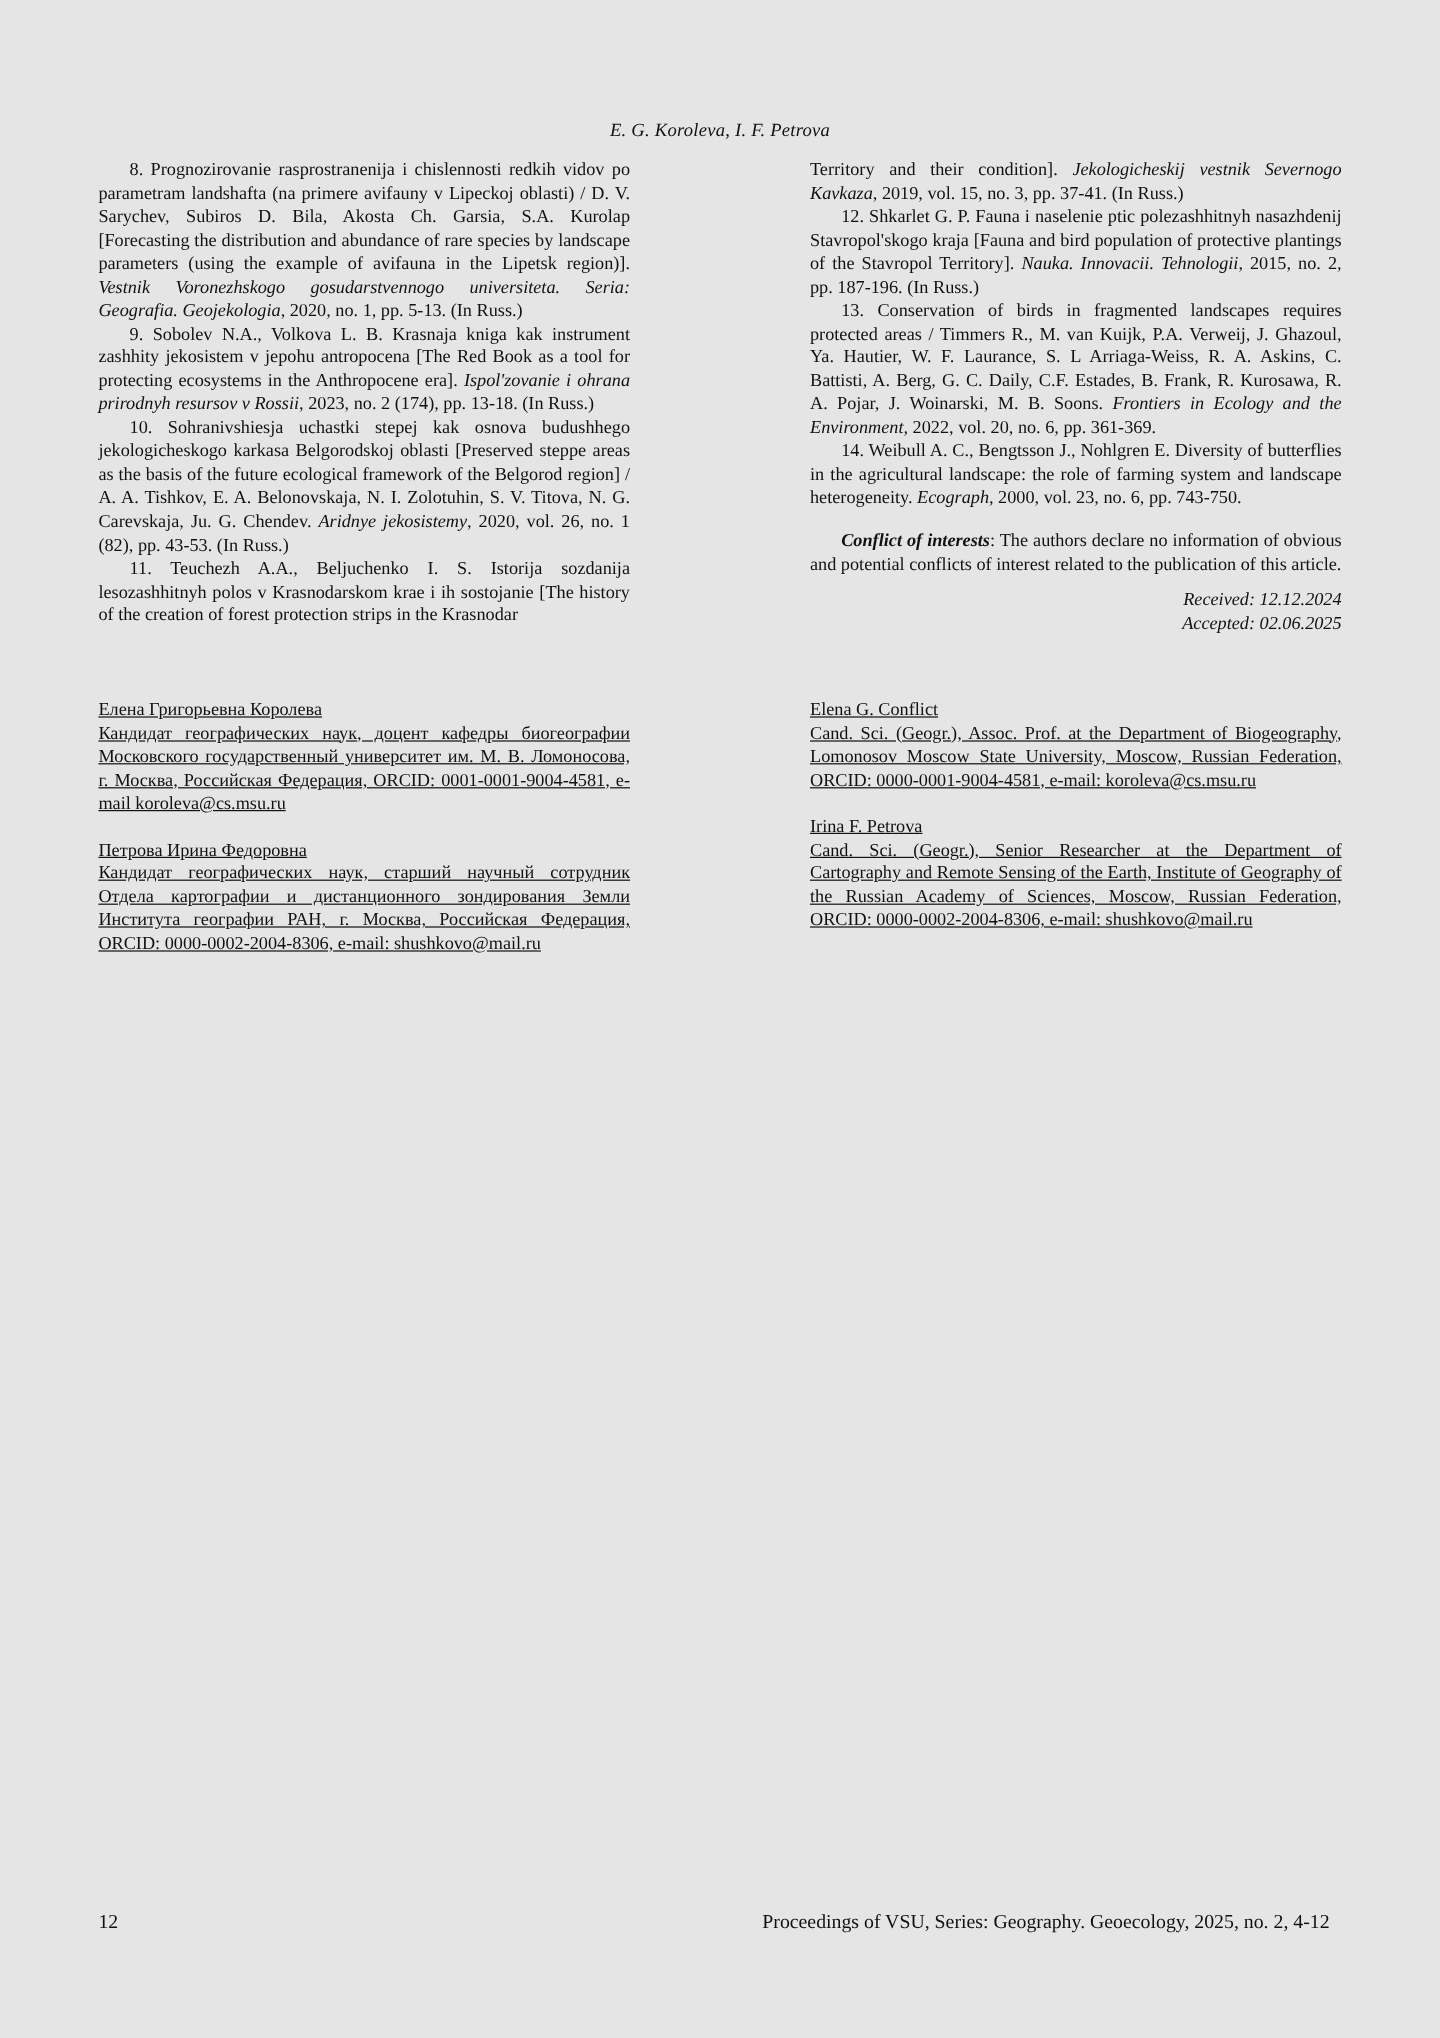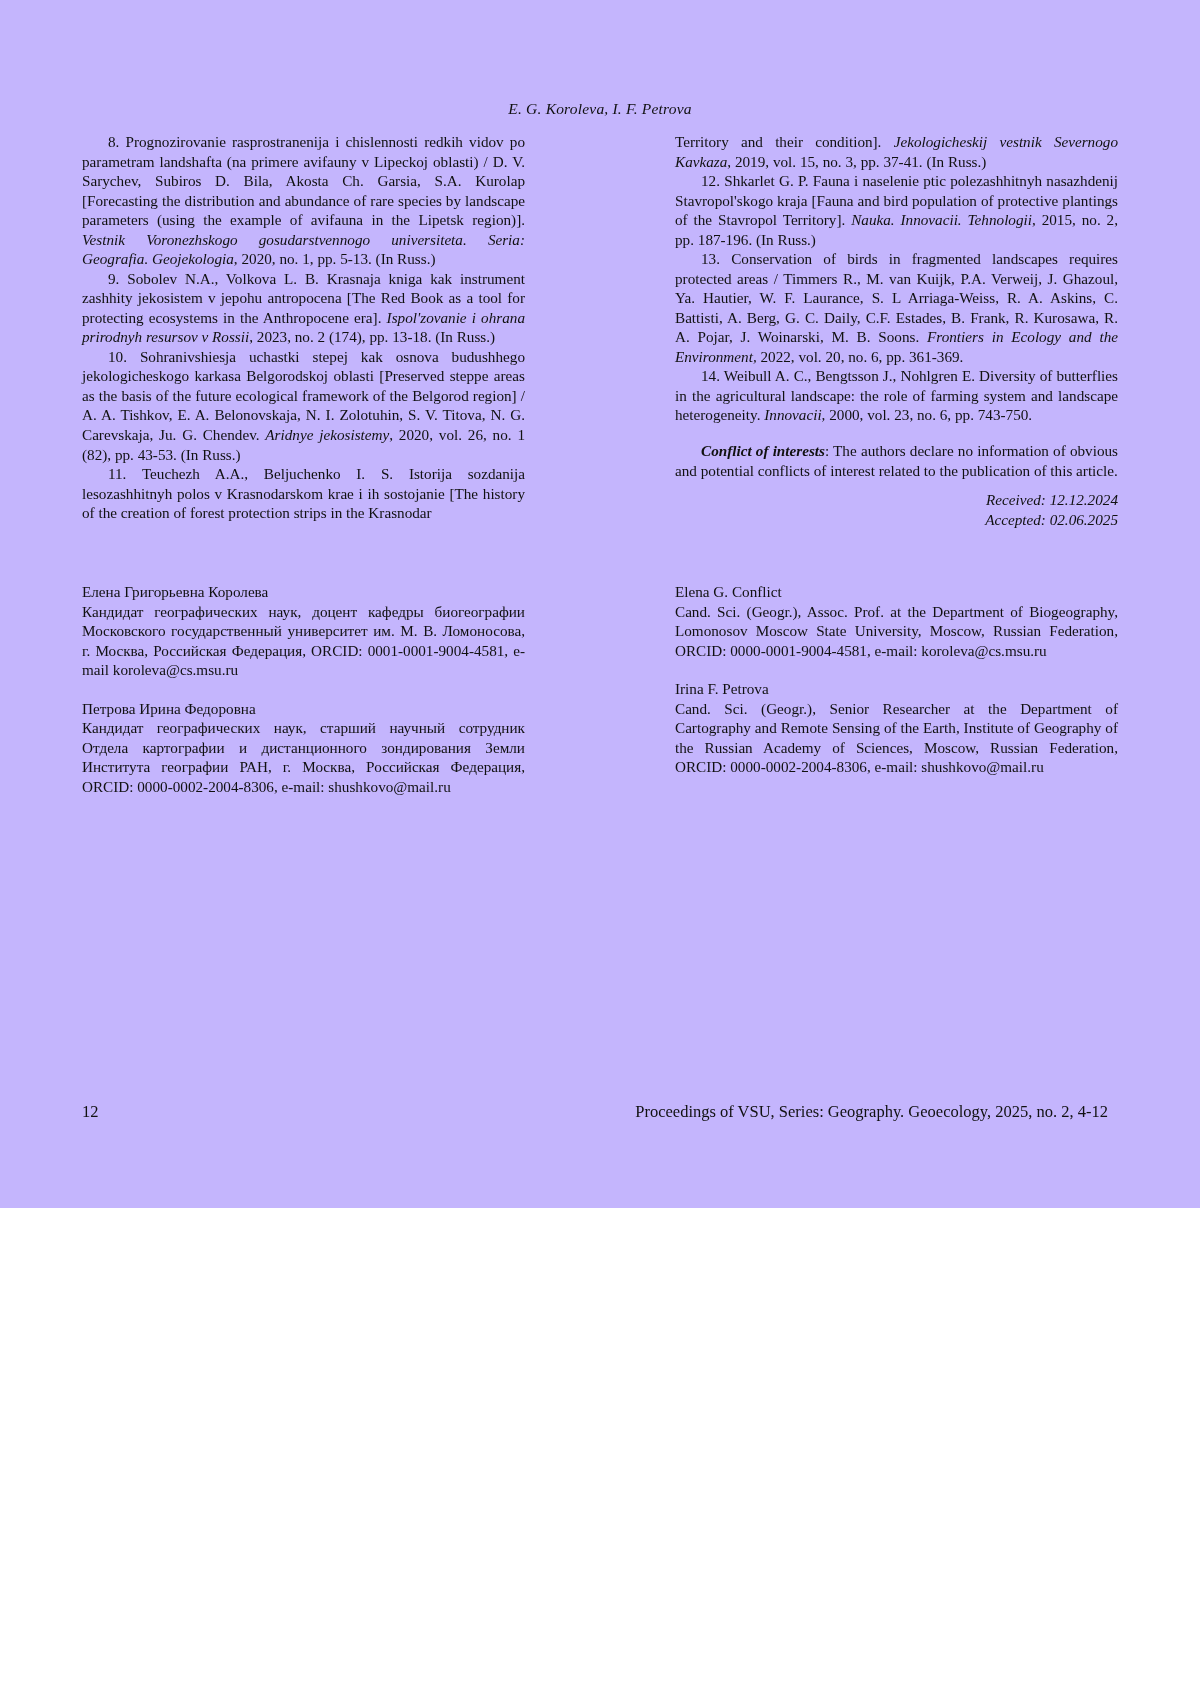--- a/index.html
+++ b/index.html
@@ -3,22 +3,22 @@
 <meta charset="utf-8">
 <style>
   html, body {
     margin: 0;
     padding: 0;
     background: #ffffff;
   }
   .page {
     position: relative;
     width: 1200px;
-    height: 1208px;
-    background: #c4b5fd;
+    height: 1698px;
+    background: #e5e5e5;
     font-family: "Liberation Serif", serif;
     color: #111111;
     box-sizing: border-box;
   }
   .running-head {
     position: absolute;
     top: 100px;
     left: 0;
     width: 1200px;
     text-align: center;
@@ -67,20 +67,21 @@
     left: 82px;
     width: 1036px;
     display: flex;
     justify-content: space-between;
   }
   .abio {
     font-size: 15.2px;
     line-height: 1.285;
     text-align: justify;
     margin: 0;
+    text-decoration: underline;
   }
   .abio.name { margin-bottom: 0; }
   .abio-block { margin-bottom: 19px; }
   .abio-block:last-child { margin-bottom: 0; }
   .footer {
     position: absolute;
     bottom: 86px;
     left: 82px;
     width: 1036px;
     display: flex;
@@ -107,21 +108,21 @@
       <p class="ref">8. Prognozirovanie rasprostranenija i chislennosti redkih vidov po parametram landshafta (na primere avifauny v Lipeckoj oblasti) / D. V. Sarychev, Subiros D. Bila, Akosta Ch. Garsia, S.A. Kurolap [Forecasting the distribution and abundance of rare species by landscape parameters (using the example of avifauna in the Lipetsk region)]. <i>Vestnik Voronezhskogo gosudarstvennogo universiteta. Seria: Geografia. Geojekologia</i>, 2020, no. 1, pp. 5-13. (In Russ.)</p>
       <p class="ref">9. Sobolev N.A., Volkova L. B. Krasnaja kniga kak instrument zashhity jekosistem v jepohu antropocena [The Red Book as a tool for protecting ecosystems in the Anthropocene era]. <i>Ispol'zovanie i ohrana prirodnyh resursov v Rossii</i>, 2023, no. 2 (174), pp. 13-18. (In Russ.)</p>
       <p class="ref">10. Sohranivshiesja uchastki stepej kak osnova budushhego jekologicheskogo karkasa Belgorodskoj oblasti [Preserved steppe areas as the basis of the future ecological framework of the Belgorod region] / A. A. Tishkov, E. A. Belonovskaja, N. I. Zolotuhin, S. V. Titova, N. G. Carevskaja, Ju. G. Chendev. <i>Aridnye jekosistemy</i>, 2020, vol. 26, no. 1 (82), pp. 43-53. (In Russ.)</p>
       <p class="ref">11. Teuchezh A.A., Beljuchenko I. S. Istorija sozdanija lesozashhitnyh polos v Krasnodarskom krae i ih sostojanie [The history of the creation of forest protection strips in the Krasnodar</p>
     </div>
 
     <div class="col">
       <p class="ref" style="text-indent:0">Territory and their condition]. <i>Jekologicheskij vestnik Severnogo Kavkaza</i>, 2019, vol. 15, no. 3, pp. 37-41. (In Russ.)</p>
       <p class="ref">12. Shkarlet G. P. Fauna i naselenie ptic polezashhitnyh nasazhdenij Stavropol'skogo kraja [Fauna and bird population of protective plantings of the Stavropol Territory]. <i>Nauka. Innovacii. Tehnologii</i>, 2015, no. 2, pp. 187-196. (In Russ.)</p>
       <p class="ref">13. Conservation of birds in fragmented landscapes requires protected areas / Timmers R., M. van Kuijk, P.A. Verweij, J. Ghazoul, Ya. Hautier, W. F. Laurance, S. L Arriaga-Weiss, R. A. Askins, C. Battisti, A. Berg, G. C. Daily, C.F. Estades, B. Frank, R. Kurosawa, R. A. Pojar, J. Woinarski, M. B. Soons. <i>Frontiers in Ecology and the Environment,</i> 2022, vol. 20, no. 6, pp. 361-369.</p>
-      <p class="ref">14. Weibull A. C., Bengtsson J., Nohlgren E. Diversity of butterflies in the agricultural landscape: the role of farming system and landscape heterogeneity. <i>Innovacii,</i> 2000, vol. 23, no. 6, pp. 743-750.</p>
+      <p class="ref">14. Weibull A. C., Bengtsson J., Nohlgren E. Diversity of butterflies in the agricultural landscape: the role of farming system and landscape heterogeneity. <i>Ecograph,</i> 2000, vol. 23, no. 6, pp. 743-750.</p>
 
       <p class="conflict"><b>Conflict of interests</b><span>: The authors declare no information of obvious and potential conflicts of interest related to the publication of this article.</span></p>
 
       <div class="dates">
         <div>Received: 12.12.2024</div>
         <div>Accepted: 02.06.2025</div>
       </div>
     </div>
   </div>
 

